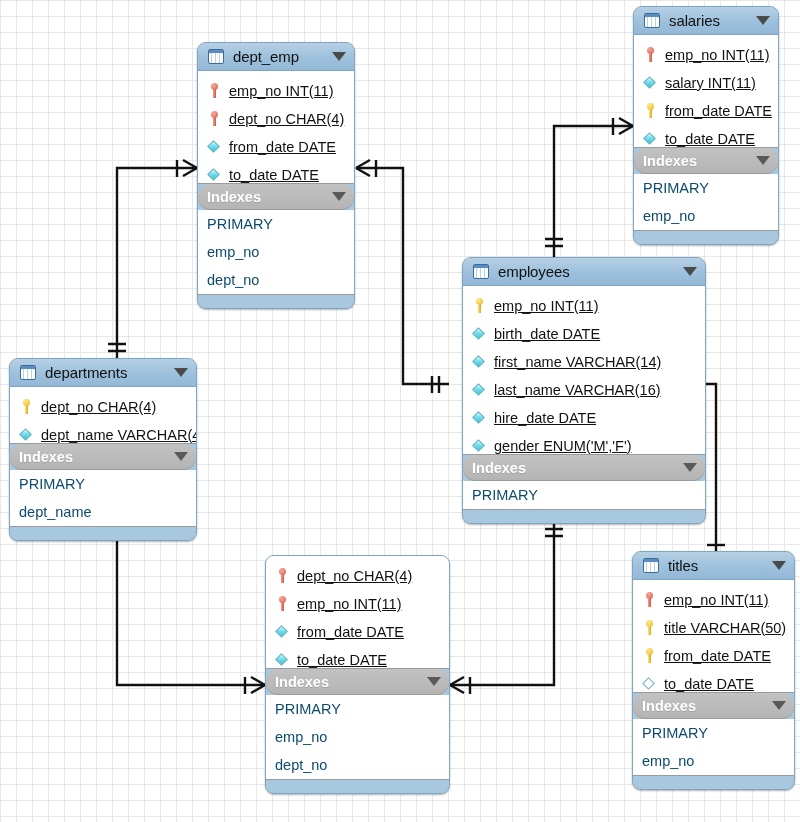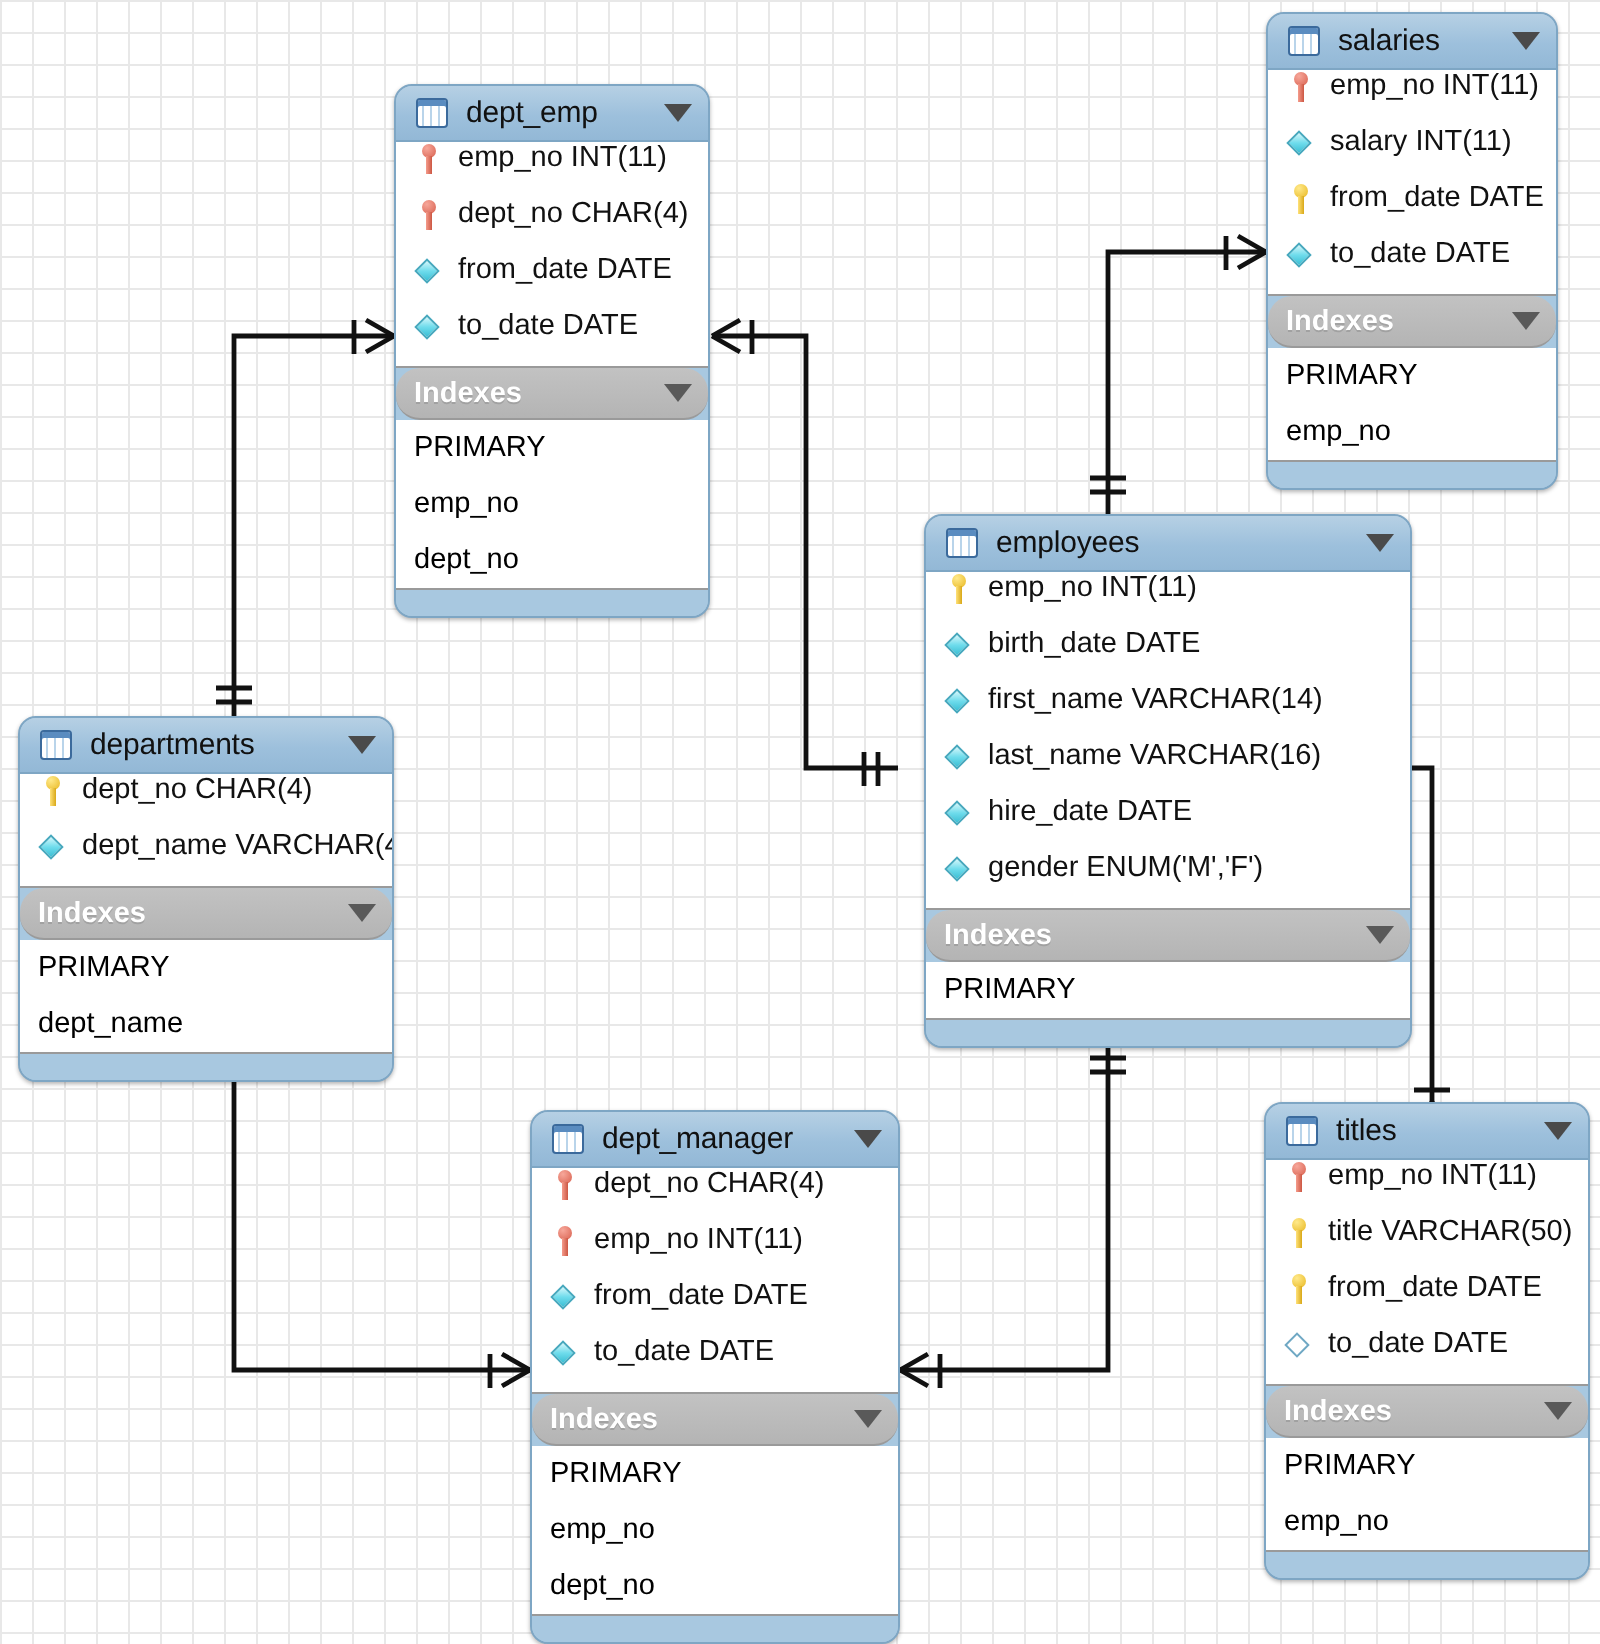--- a/index.html
+++ b/index.html
@@ -100,27 +100,28 @@
   }
   .caret.light { border-top-color: #595959; }
 
   .cols {
     background: #ffffff;
     border-bottom: 1px solid #9a9a9a;
   }
 
   .col-row {
     display: flex;
-    align-items: flex-start;
+    align-items: center;
     height: 28px;
-    padding: 0 8px 0 9px;
+    padding: 11px 8px 0 9px;
     font-size: 14.5px;
     color: #111111;
     white-space: nowrap;
     box-sizing: border-box;
+    text-decoration: underline;
   }
 
   
   .ficon { flex: 0 0 auto; width: 15px; height: 17px; margin-right: 7px; position: relative; }
 
   
   .ficon.key-yellow::before {
     content: "";
     position: absolute;
     left: 4px; top: 1px;
@@ -199,21 +200,21 @@
   .idx-body {
     background: #ffffff;
     border-bottom: 1px solid #9a9a9a;
   }
   .idx-row {
     height: 28px;
     display: flex;
     align-items: center;
     padding: 0 8px 0 9px;
     font-size: 14.5px;
-    color: #000000;
+    color: #0c4a6e;
     white-space: nowrap;
     box-sizing: border-box;
   }
 
   .tbl-footer {
     height: 13px;
     background: #a8c8e0;
   }
 </style>
 </head>
@@ -412,25 +413,20 @@
         <span class="idx-label">Indexes</span>
         <span class="caret light"></span>
       </div>
       <div class="idx-body">
         <div class="idx-row">PRIMARY</div>
         <div class="idx-row">dept_name</div>
       </div>
       <div class="tbl-footer"></div>
     </div>
     <div class="tbl" style="left: 265px; top: 555px; width: 185px;">
-      <div class="tbl-header">
-        <span class="tbl-icon"></span>
-        <span class="tbl-title">dept_manager</span>
-        <span class="caret"></span>
-      </div>
       <div class="cols">
         <div class="col-row">
           <span class="ficon key-red"></span>
           <span>dept_no CHAR(4)</span>
         </div>
         <div class="col-row">
           <span class="ficon key-red"></span>
           <span>emp_no INT(11)</span>
         </div>
         <div class="col-row">

